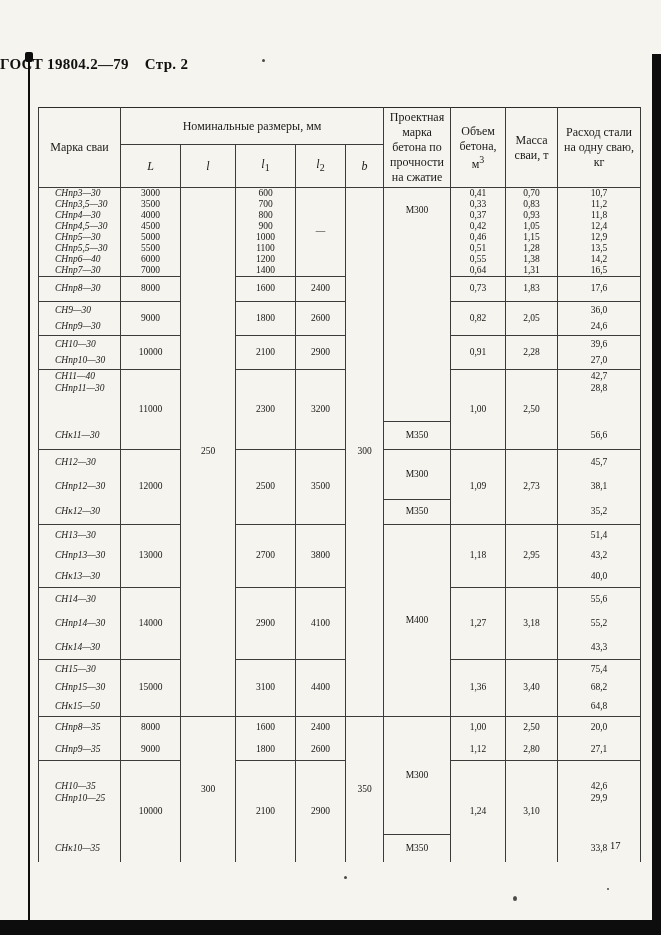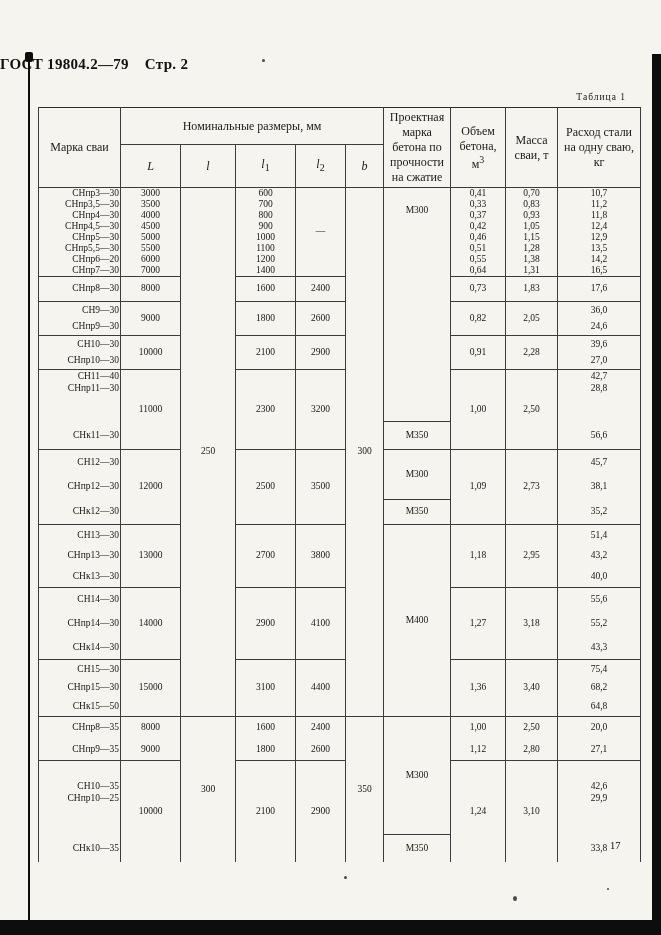--- a/index.html
+++ b/index.html
@@ -9,21 +9,21 @@
 
   .doc-header { position: absolute; top: 56px; left: 0; width: 640px; text-align: left; font-weight: bold; font-size: 15px; color: #111; letter-spacing: .3px; }
   .doc-header .pageref { margin-left: 16px; }
   .table-caption { position: absolute; top: 92px; left: 0; width: 626px; text-align: right; font-size: 9.5px; color: #151515; letter-spacing: 1px; }
   .pagenum { position: absolute; top: 840px; left: 610px; font-size: 10.5px; color: #111; }
 
   table.gost { position: absolute; top: 107px; left: 38px; width: 602px; border-collapse: collapse; table-layout: fixed; border-top: 1.5px solid #2b2b2b; }
   .gost td { border-left: 1px solid #3b3b3b; border-right: 1px solid #3b3b3b; font-size: 9.5px; color: #161616; text-align: center; vertical-align: middle; padding: 0 1px; line-height: 1.15; }
   .gost td.bb { border-bottom: 1px solid #3b3b3b; }
   .gost td.hd { font-size: 12px; line-height: 1.25; padding: 2px 3px; color: #1a1a1a; }
-  .gost td.mark { text-align: right; padding-left: 5px; }
+  .gost td.mark { text-align: left; padding-left: 16px; font-style: italic; }
   .gost td.vtop { vertical-align: top; padding-top: 17px; }
   .it { font-style: italic; }
 
   .edge-left { position: absolute; left: 28px; top: 54px; width: 2px; height: 868px; background: #0d0d0d; }
   .edge-blob { position: absolute; left: 25px; top: 52px; width: 8px; height: 10px; background: #0d0d0d; border-radius: 2px; }
   .edge-bottom { position: absolute; left: 0; bottom: 0; width: 661px; height: 15px; background: #0d0d0d; }
   .edge-right { position: absolute; right: 0; top: 54px; width: 9px; height: 881px; background: #0d0d0d; }
   .speck { position: absolute; background: #4a4a4a; border-radius: 50%; }
   .s1 { left: 262px; top: 59px; width: 3px; height: 3px; }
   .s2 { left: 344px; top: 876px; width: 3px; height: 3px; }
@@ -31,21 +31,20 @@
   .s4 { left: 607px; top: 888px; width: 2px; height: 2px; }
 </style>
 </head>
 <body>
 
 <div class="page">
 
   <div class="doc-header">
     <span>ГОСТ 19804.2—79</span><span class="pageref">Стр. 2</span>
   </div>
-  <div class="table-caption">Таблица 1</div>
 
   <table class="gost">
     <colgroup>
       <col style="width:82px">
         <col style="width:60px">
         <col style="width:55px">
         <col style="width:60px">
         <col style="width:50px">
       <col style="width:38px">
         <col style="width:67px">
@@ -117,21 +116,21 @@
       </tr>
       <tr style="height:11px">
         <td class="mark">СНпр5,5—30</td>
         <td>5500</td>
         <td>1100</td>
         <td>0,51</td>
         <td>1,28</td>
         <td>13,5</td>
       </tr>
       <tr style="height:11px">
-        <td class="mark">СНпр6—20</td>
+        <td class="mark">СНпр6—40</td>
         <td>6000</td>
         <td>1200</td>
         <td>0,55</td>
         <td>1,38</td>
         <td>14,2</td>
       </tr>
       <tr style="height:11px">
         <td class="mark bb">СНпр7—30</td>
         <td class="bb">7000</td>
         <td class="bb">1400</td>

